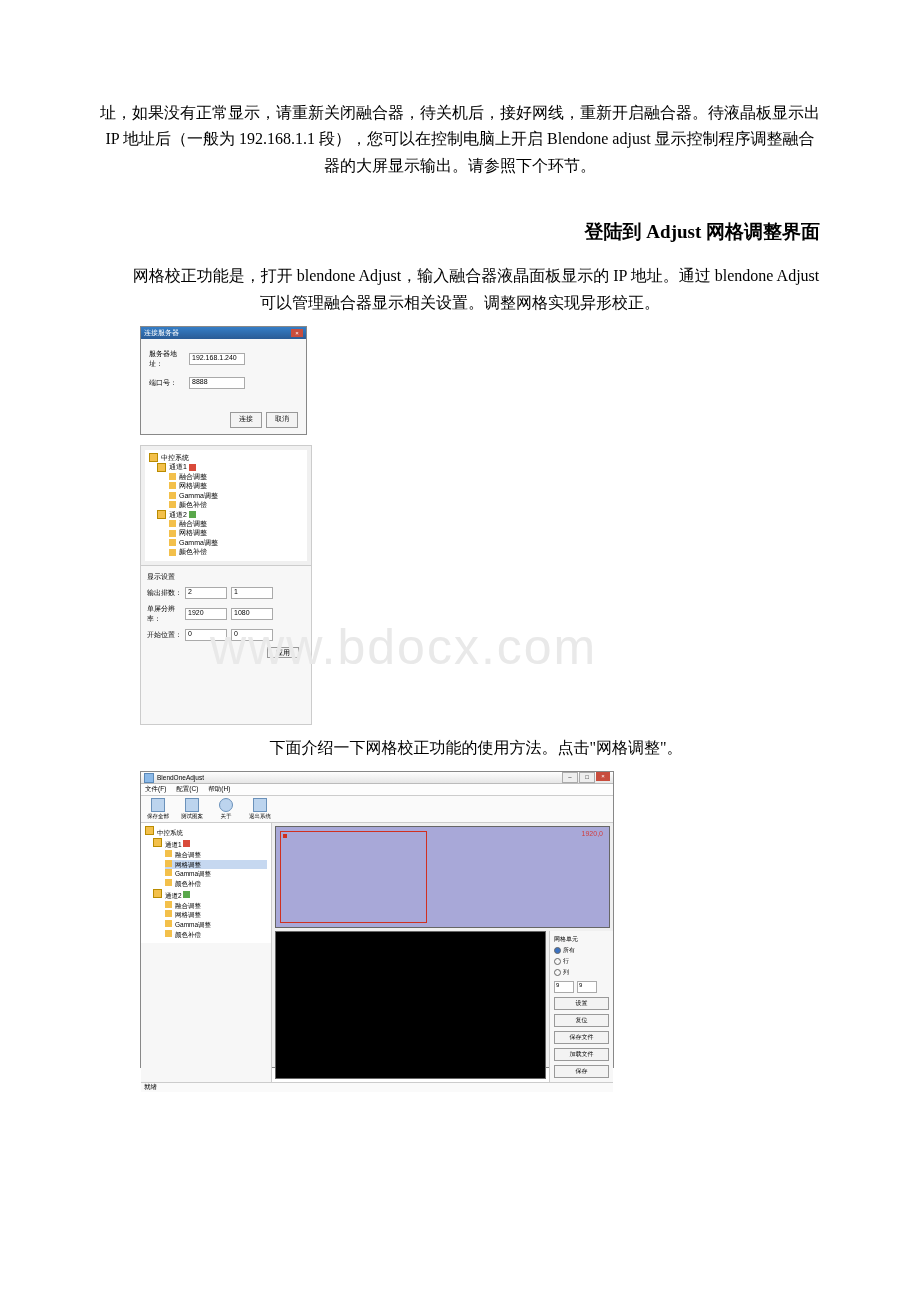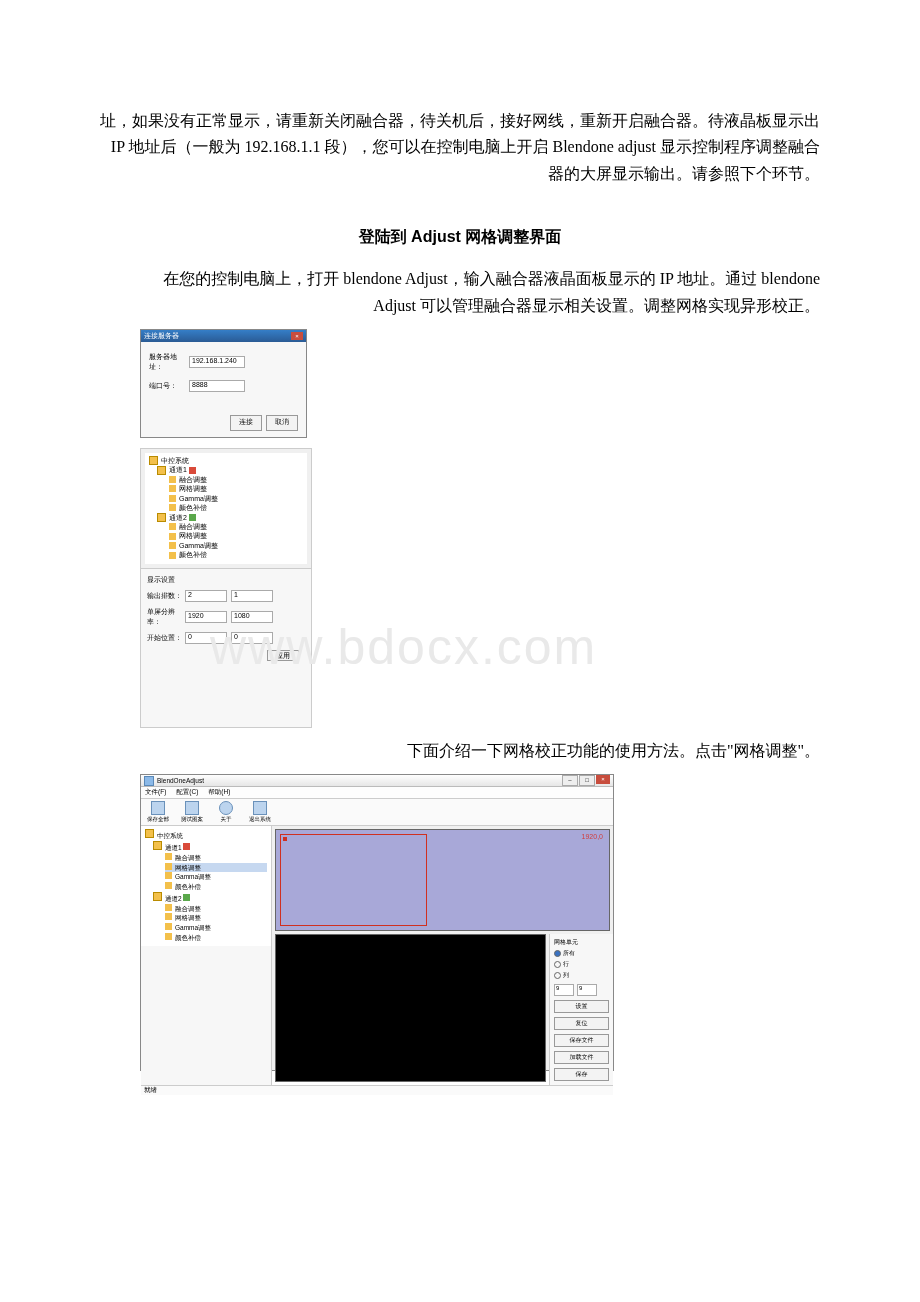--- a/index.html
+++ b/index.html
@@ -10,32 +10,32 @@
     width: 920px;
     position: relative;
   }
   .page {
     padding: 100px 100px 60px 100px;
   }
   .para {
     font-size: 16px;
     line-height: 1.65;
     color: #000;
-    text-align: right;
-    margin: 8px 0 4px 0;
+    text-align: center;
+    margin: 0 0 4px 0;
   }
   .para.indent {
     text-indent: 2em;
   }
   .heading {
-    font-size: 16px;
+    font-size: 19px;
     font-weight: bold;
-    text-align: center;
+    text-align: right;
     margin: 40px 0 18px 0;
-    font-family: Liberation Sans, sans-serif;
+    font-family: Liberation Serif, serif;
   }
   .watermark {
     position: absolute;
     top: 618px;
     left: 210px;
     font-size: 50px;
     color: #e9e9e9;
     font-family: Arial, sans-serif;
     letter-spacing: 2px;
     pointer-events: none;
@@ -211,21 +211,21 @@
 <body>
 
 <div class="watermark">www.bdocx.com</div>
 
 <div class="page">
 
   <p class="para">址，如果没有正常显示，请重新关闭融合器，待关机后，接好网线，重新开启融合器。待液晶板显示出 IP 地址后（一般为 192.168.1.1 段），您可以在控制电脑上开启 Blendone adjust 显示控制程序调整融合器的大屏显示输出。请参照下个环节。</p>
 
   <h2 class="heading">登陆到 Adjust 网格调整界面</h2>
 
-  <p class="para indent">在您的控制电脑上，打开 blendone Adjust，输入融合器液晶面板显示的 IP 地址。通过 blendone Adjust 可以管理融合器显示相关设置。调整网格实现异形校正。</p>
+  <p class="para indent">网格校正功能是，打开 blendone Adjust，输入融合器液晶面板显示的 IP 地址。通过 blendone Adjust 可以管理融合器显示相关设置。调整网格实现异形校正。</p>
 
   <div class="figure-block">
     <div class="dlg1">
       <div class="dlg1-title">
         <span>连接服务器</span>
         <span class="dlg1-close">×</span>
       </div>
       <div class="dlg1-body">
         <div class="dlg1-row">
           <span class="dlg1-label">服务器地址：</span>

